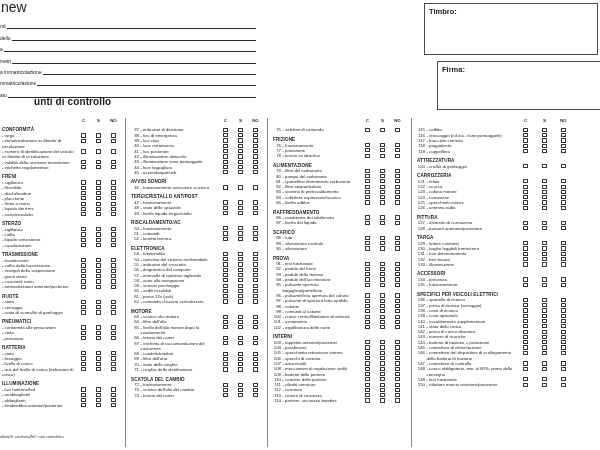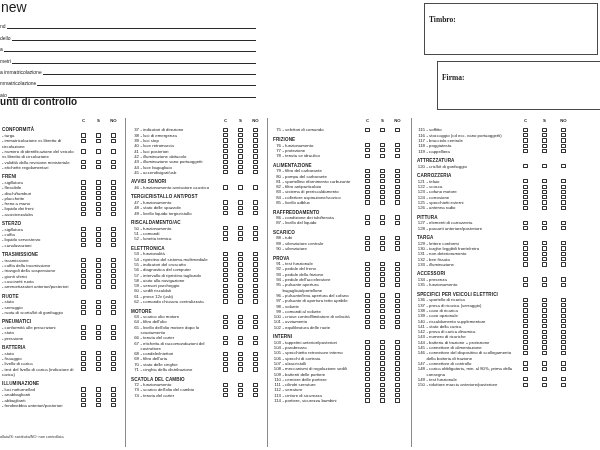--- a/index.html
+++ b/index.html
@@ -9,22 +9,22 @@
     -webkit-font-smoothing:antialiased;
   }
   .logo{position:absolute;left:1px;top:-1px;font-size:14px;font-weight:normal;}
   #form-fields{position:absolute;left:0;top:18px;width:256px;}
   .form-row{display:flex;align-items:flex-end;height:11.4px;}
   .form-label{font-size:5px;white-space:pre;}
   .form-line{flex:1;border-bottom:0.8px solid #2a2a2a;margin-left:1px;height:1px;}
   .box{position:absolute;border:1px solid #4a4a4a;background:#fff;}
   #timbro-box{left:424px;top:3px;width:172px;height:50px;}
   #firma-box{left:437px;top:61px;width:168px;height:47px;}
-  .box-label{font-size:7.5px;font-weight:bold;margin:11px 0 0 4px;font-family:Liberation Serif, serif;}
-  .title{position:absolute;left:0;top:96px;font-size:10px;font-weight:bold;letter-spacing:0.1px;}
+  .box-label{font-size:7.5px;font-weight:bold;margin:3px 0 0 4px;}
+  .title{position:absolute;left:0;top:96px;font-size:10px;font-weight:bold;letter-spacing:0.1px;padding-left:34px;}
   .divider{position:absolute;top:118px;bottom:3px;width:0.7px;background:#8a8a8a;}
   #div1{left:125px;} #div2{left:267px;} #div3{left:411px;}
   .col{position:absolute;top:118px;}
   #col1{left:2px;width:119px;}
   #col2{left:131px;width:132px;}
   #col3{left:273px;width:132px;}
   #col4{left:417px;width:156px;}
   .item{display:flex;align-items:flex-start;font-size:4.3px;line-height:5.3px;}
   .num{flex:0 0 8px;text-align:right;padding-right:1.5px;color:#222;}
   .txt{flex:1;padding-right:2px;}

